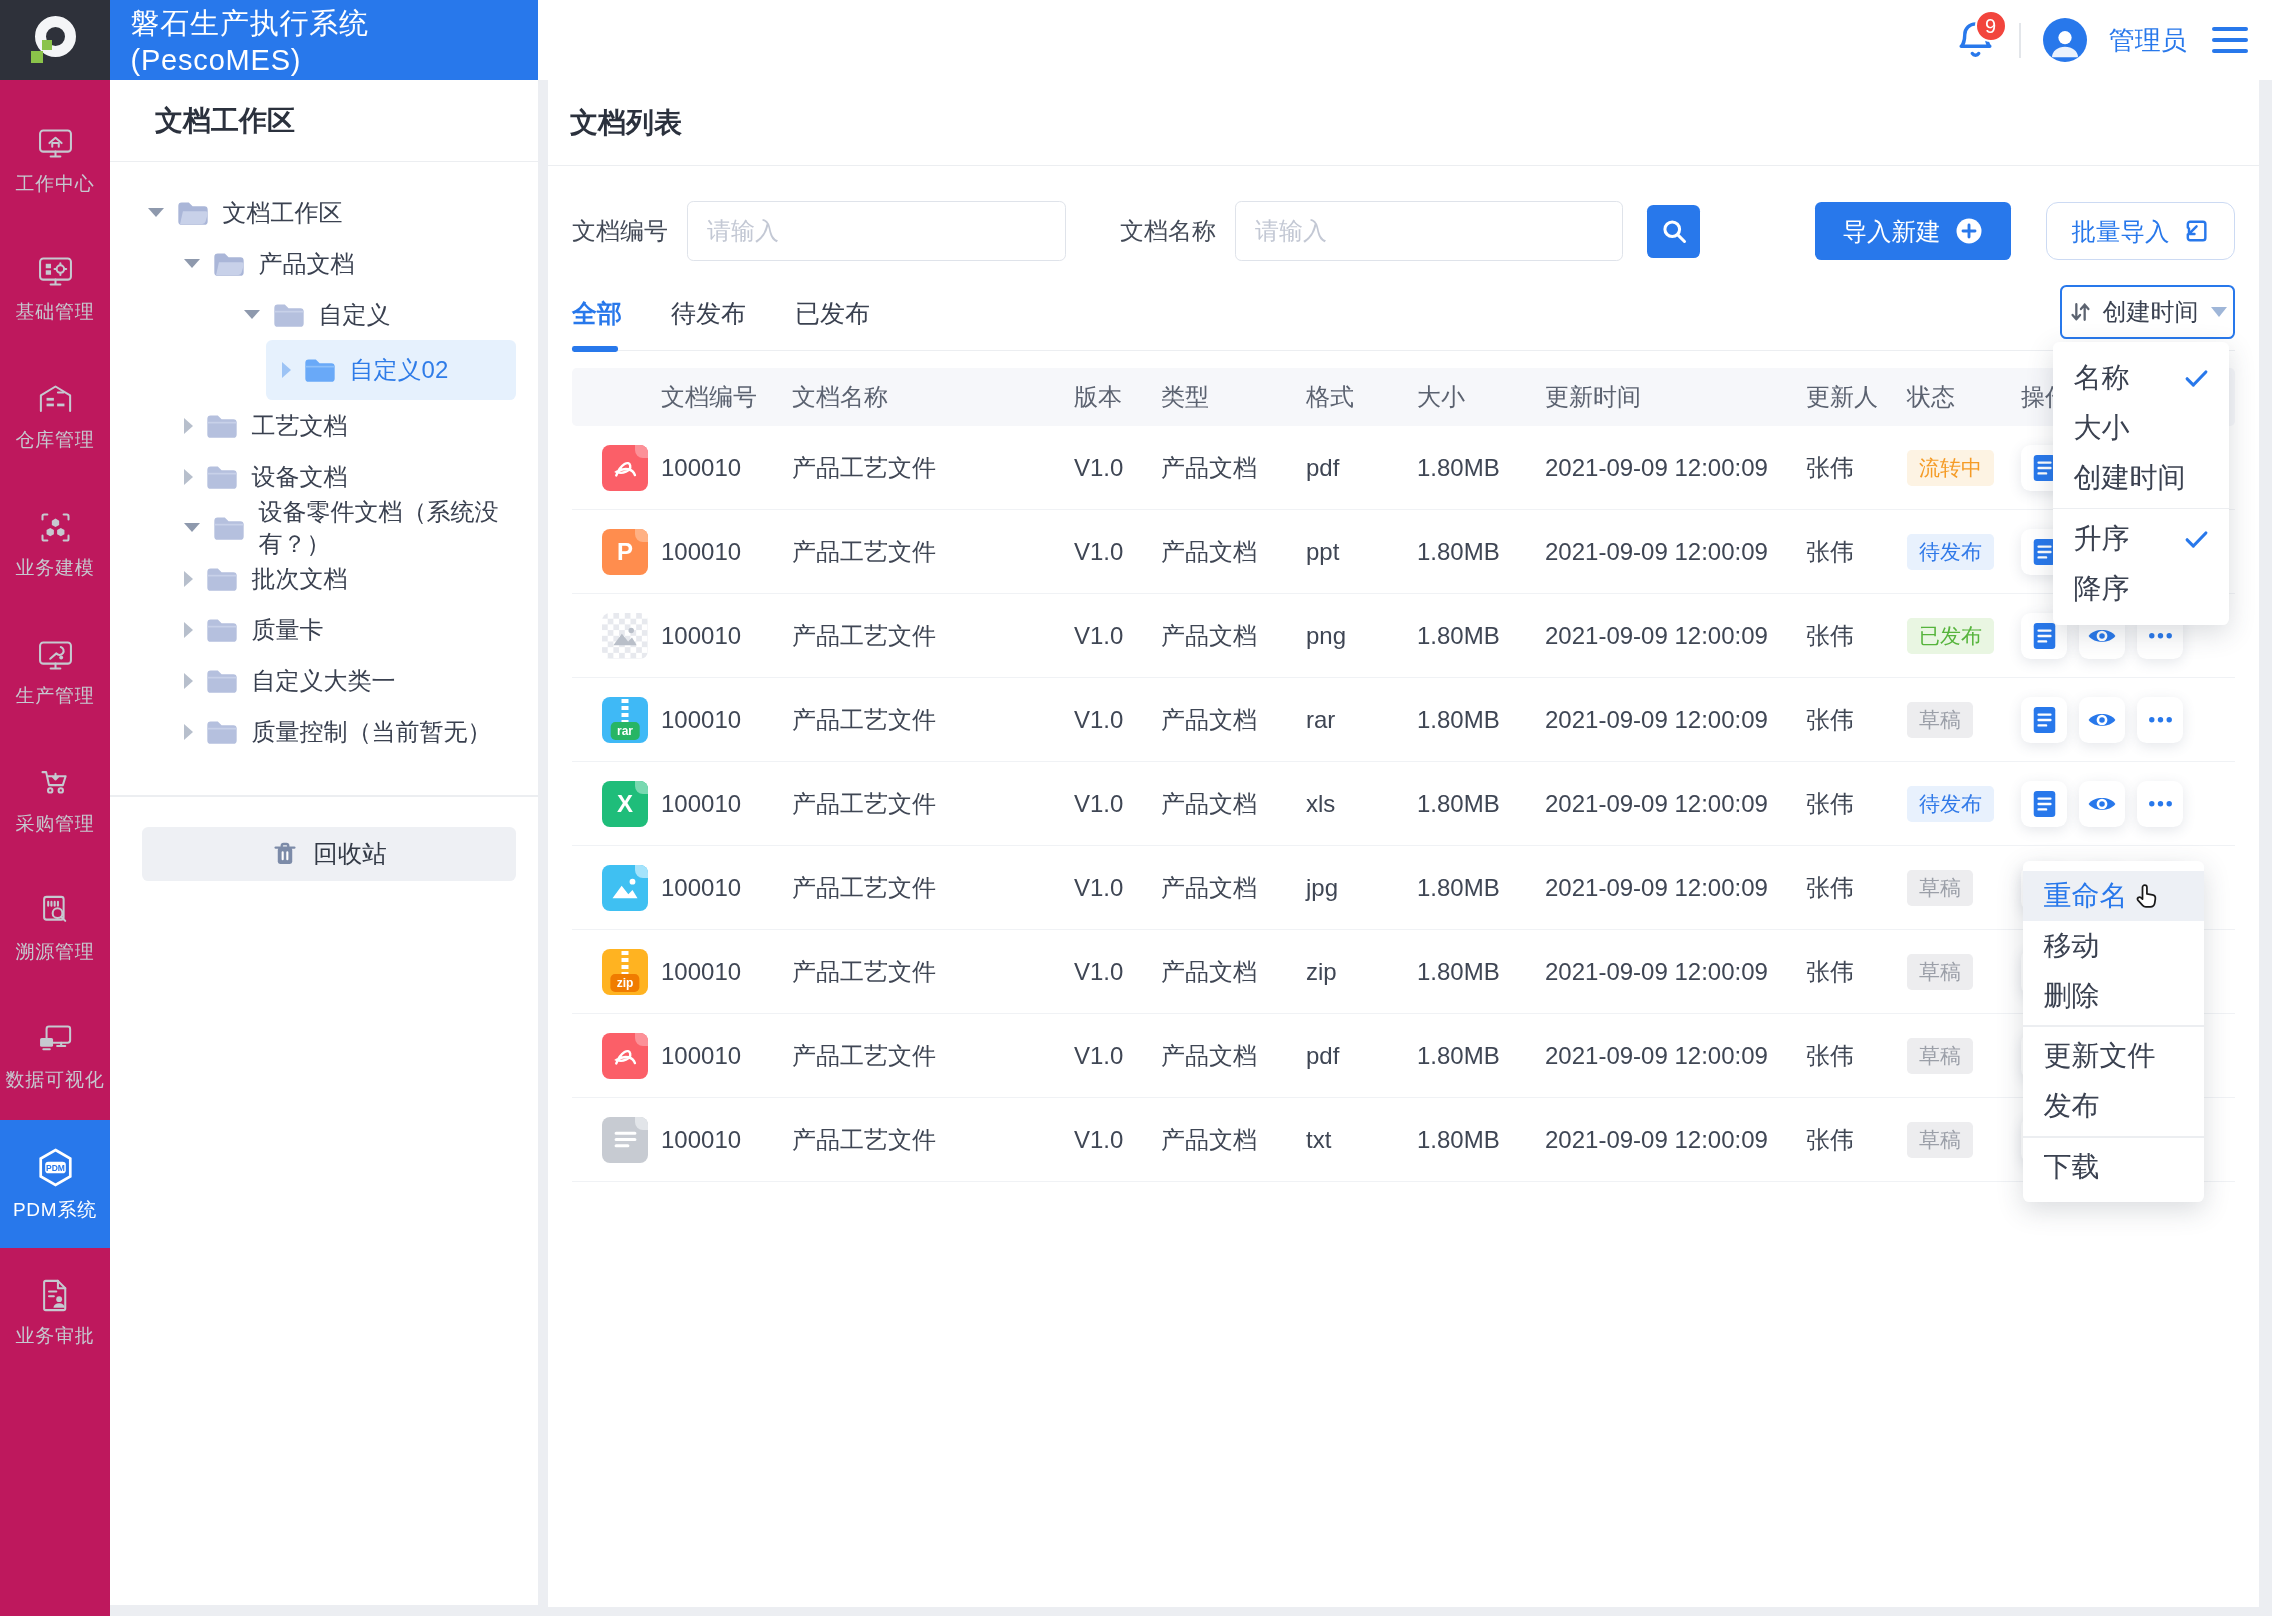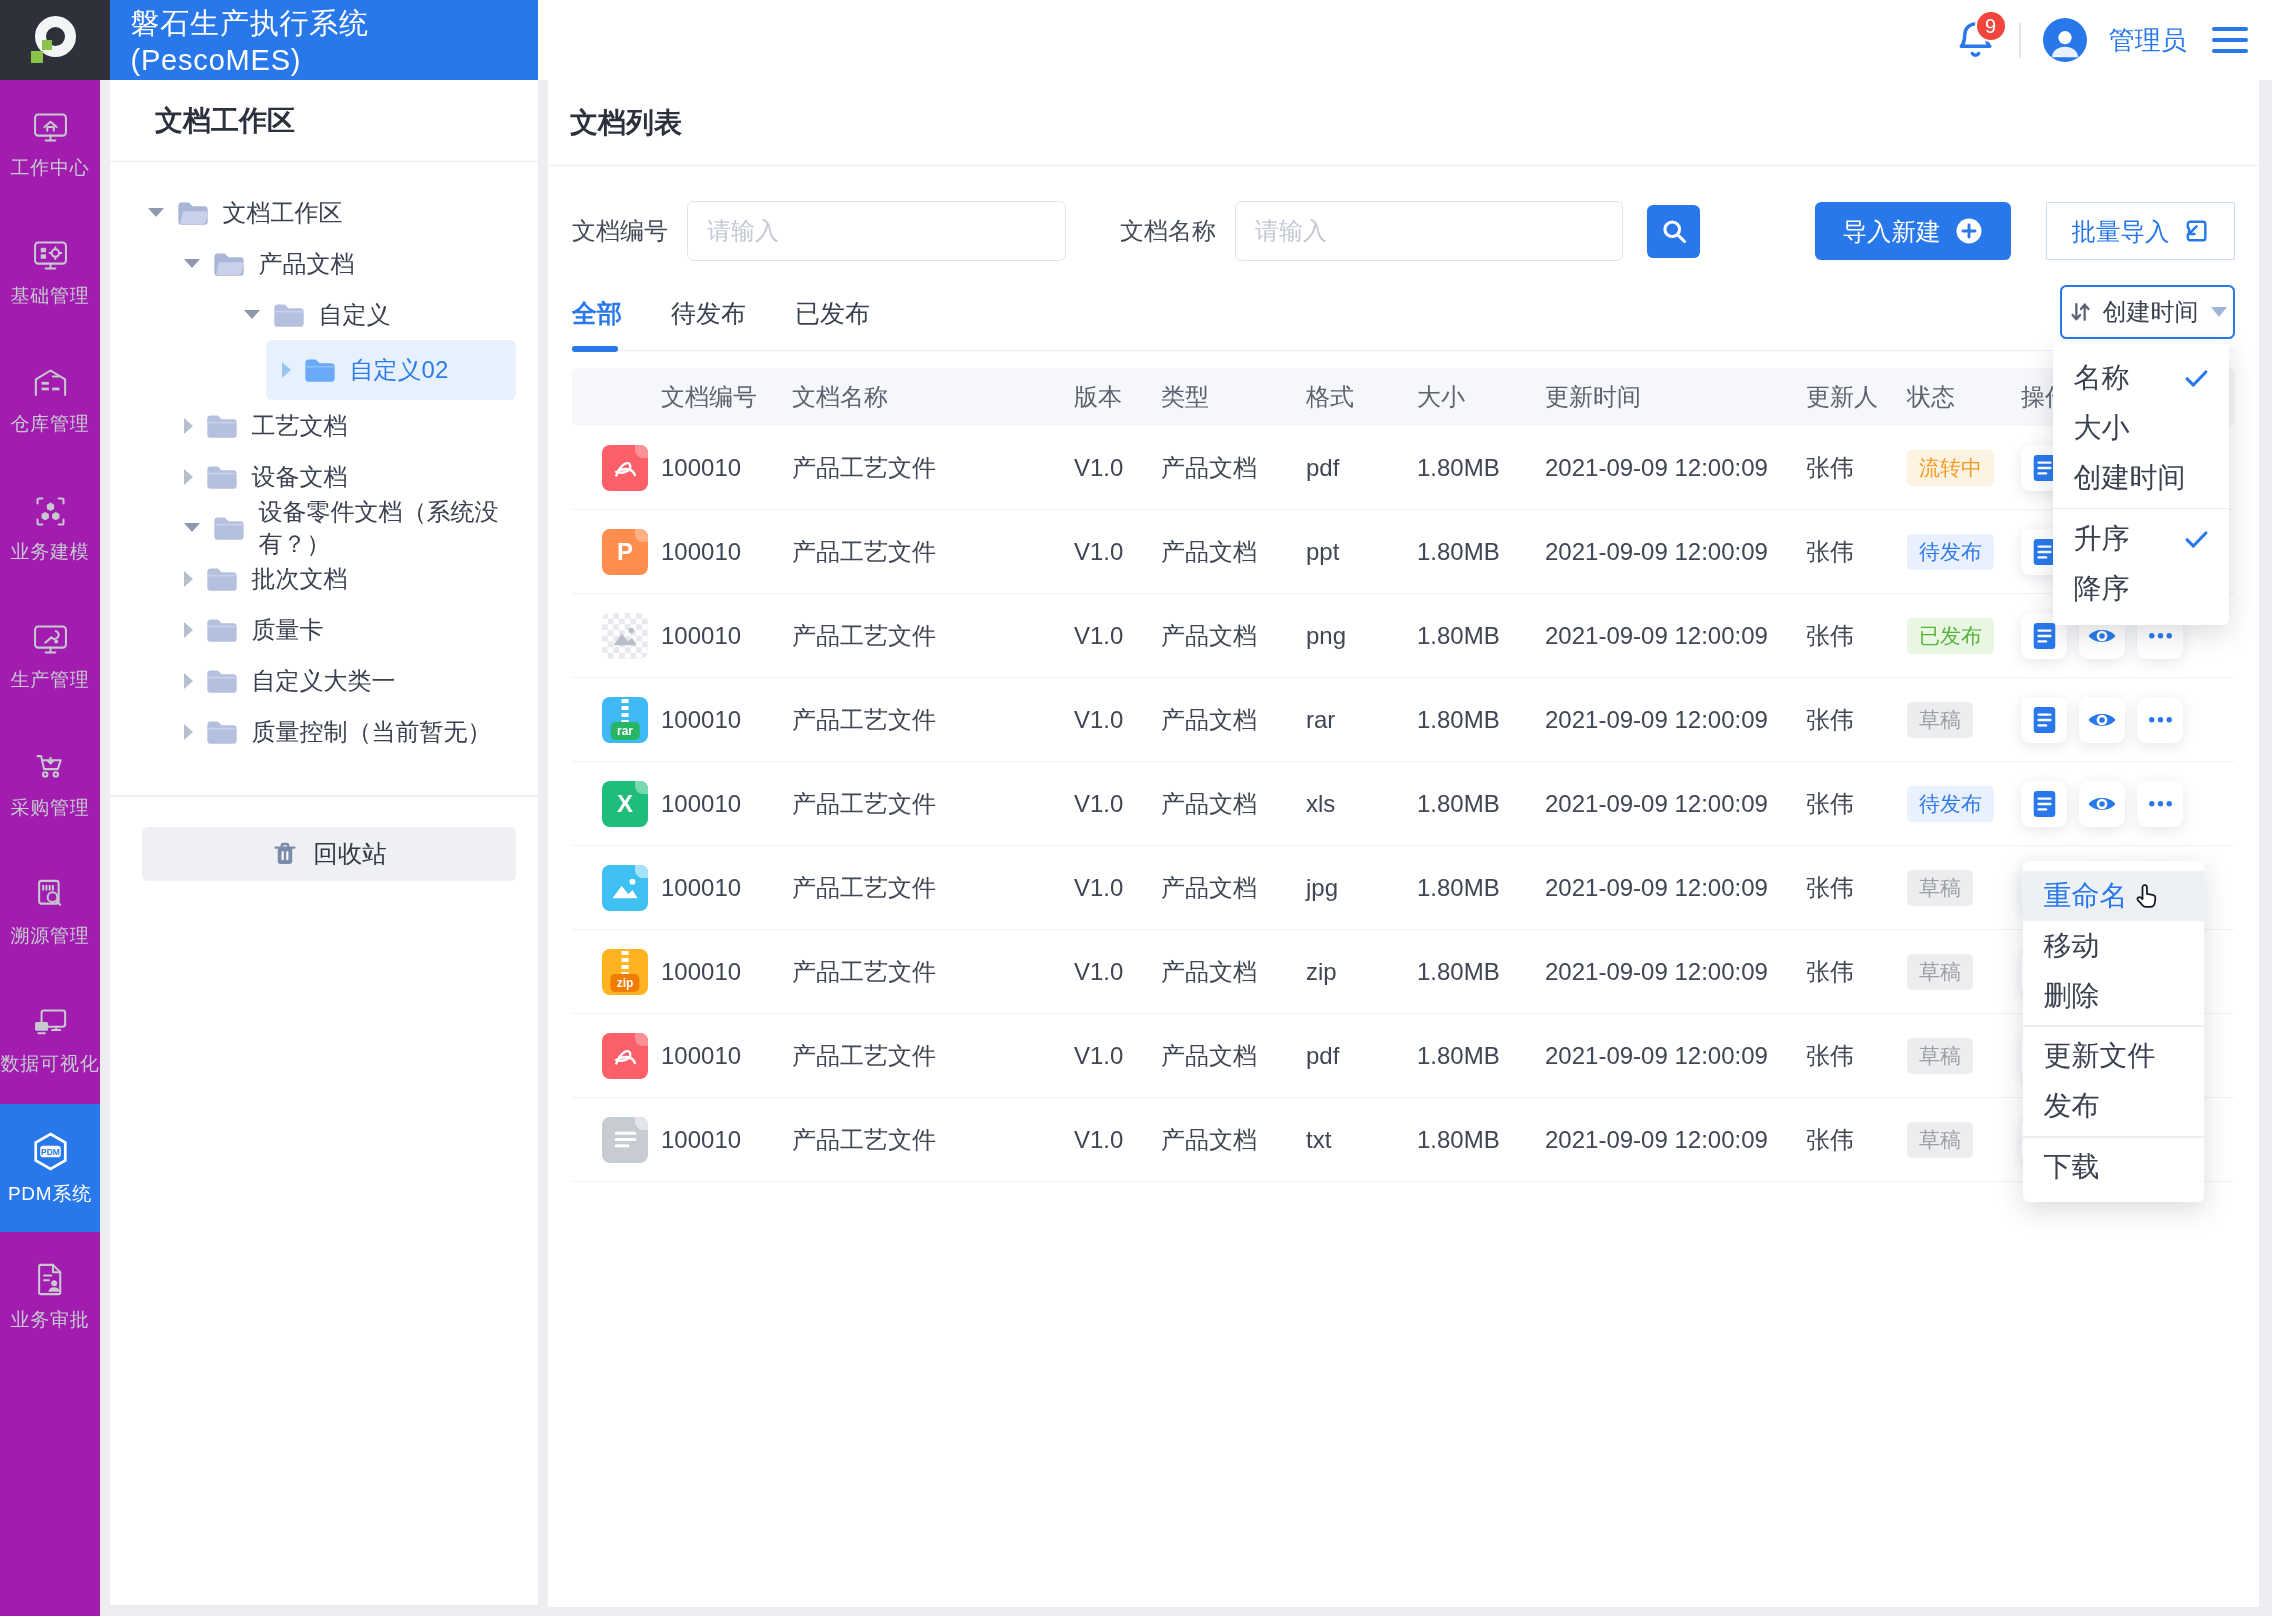--- a/index.html
+++ b/index.html
@@ -17,21 +17,21 @@
   .topbar-right { margin-left:auto; display:flex; align-items:center; gap:22px; padding-right:22px; }
   .bell-wrap { position:relative; width:44px; height:47px; cursor:pointer; }
   .badge { position:absolute; right:-9.5px; top:-6.3px; min-width:32px; height:32px; border-radius:16px; background:#f2453d; color:#fff; font-size:20px; display:flex; align-items:center; justify-content:center; border:2.4px solid #fff; }
   .top-divider { width:1.6px; height:35px; background:#e3e6ea; }
   .avatar { width:44px; height:44px; border-radius:50%; background:#2878eb; display:flex; align-items:flex-end; justify-content:center; overflow:hidden; }
   .admin-name { color:#2878eb; font-size:26px; }
   .hamburger { display:flex; flex-direction:column; gap:6.3px; cursor:pointer; padding:3.2px; }
   .hamburger span { display:block; width:36px; height:4.7px; border-radius:2.4px; background:#2878eb; }
 
   
-  .sidebar { position:absolute; left:0; top:64px; width:100px; bottom:0; background:#a21caf; z-index:20; display:flex; flex-direction:column; padding-top:16px; }
+  .sidebar { position:absolute; left:0; top:80px; width:110px; bottom:0; background:#be185d; z-index:20; display:flex; flex-direction:column; padding-top:16px; }
   .sb-item { height:128px; display:flex; flex-direction:column; align-items:center; justify-content:center; gap:8px; cursor:pointer; color:#c6c9d0; }
   .sb-item .sb-label { font-size:19px; letter-spacing:0.8px; white-space:nowrap; }
   .sb-item.active { background:#2878eb; color:#fff; }
 
   
   .ws-panel { position:absolute; left:110px; top:80px; width:428px; bottom:11px; background:#fff; z-index:10; }
   .ws-title { height:82px; display:flex; align-items:center; padding-left:45px; font-size:28px; font-weight:600; color:#2b313d; border-bottom:1.6px solid #eceef1; }
   .tree { padding-top:25px; }
   .tree-row { height:51px; display:flex; align-items:center; cursor:pointer; font-size:24px; color:#3a4150; }
   .tree-row .caret { width:0; height:0; margin-right:12.6px; flex:none; }
@@ -50,21 +50,21 @@
 
   .filter-row { margin-top:35px; display:flex; align-items:center; }
   .f-label { font-size:24px; color:#434a57; margin-right:19px; white-space:nowrap; }
   .f-input { width:379px; height:60px; border:1.6px solid #dfe3ea; border-radius:6.3px; font-size:24px; padding:0 19px; color:#3a4150; outline:none; font-family:inherit; background:#fff; }
   .f-input::placeholder { color:#c3c8d4; }
   .f-label.second { margin-left:54px; }
   .f-input.second { width:388px; }
   .search-btn { width:53px; height:53px; margin-left:24px; background:#2878eb; border:none; border-radius:6.3px; display:flex; align-items:center; justify-content:center; cursor:pointer; }
   .right-btns { margin-left:auto; display:flex; align-items:center; }
   .btn-primary { height:58px; padding:0 27px; background:#2878eb; color:#fff; border:none; border-radius:6.3px; font-size:24.5px; display:flex; align-items:center; gap:14px; cursor:pointer; font-family:inherit; }
-  .btn-outline { height:58px; padding:0 24px; margin-left:35px; background:#fff; color:#2878eb; border:1.6px solid #ccdaf3; border-radius:1px; font-size:24.5px; display:flex; align-items:center; gap:12.6px; cursor:pointer; font-family:inherit; }
+  .btn-outline { height:58px; padding:0 24px; margin-left:35px; background:#fff; color:#2878eb; border:1.6px solid #ccdaf3; border-radius:12px; font-size:24.5px; display:flex; align-items:center; gap:12.6px; cursor:pointer; font-family:inherit; }
 
   .tabs-row { margin-top:27px; display:flex; align-items:flex-end; border-bottom:1.6px solid #eceef1; position:relative; height:63px; }
   .tab { font-size:25px; color:#3a4150; margin-right:49px; padding-bottom:20.5px; cursor:pointer; position:relative; }
   .tab.active { color:#2878eb; font-weight:600; }
   .tab.active::after { content:""; position:absolute; left:0; bottom:-1.6px; width:46px; height:5.5px; border-radius:2.4px; background:#2878eb; }
   .sort-btn { position:absolute; right:0; bottom:11px; width:175px; height:54px; background:#fff; border:2.4px solid #2878eb; border-radius:6.3px; display:flex; align-items:center; justify-content:center; gap:9.5px; cursor:pointer; }
   .sort-btn .sort-text { font-size:24px; color:#3a4150; }
   .sort-caret { width:0; height:0; border-left:8.7px solid transparent; border-right:8.7px solid transparent; border-top:10.3px solid #9fb6d8; margin-left:3.2px; }
 
   

